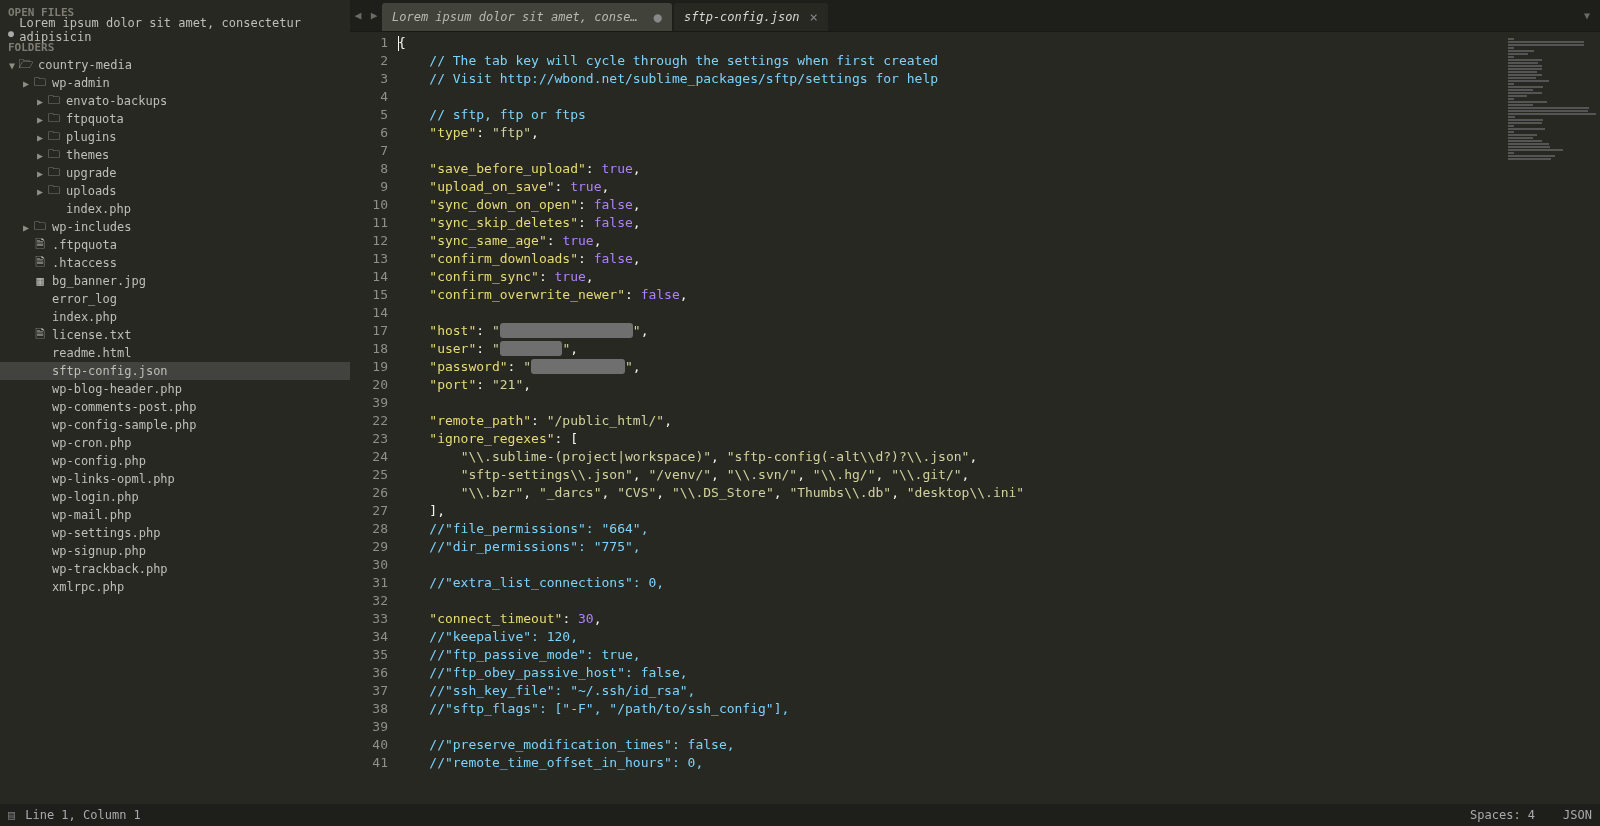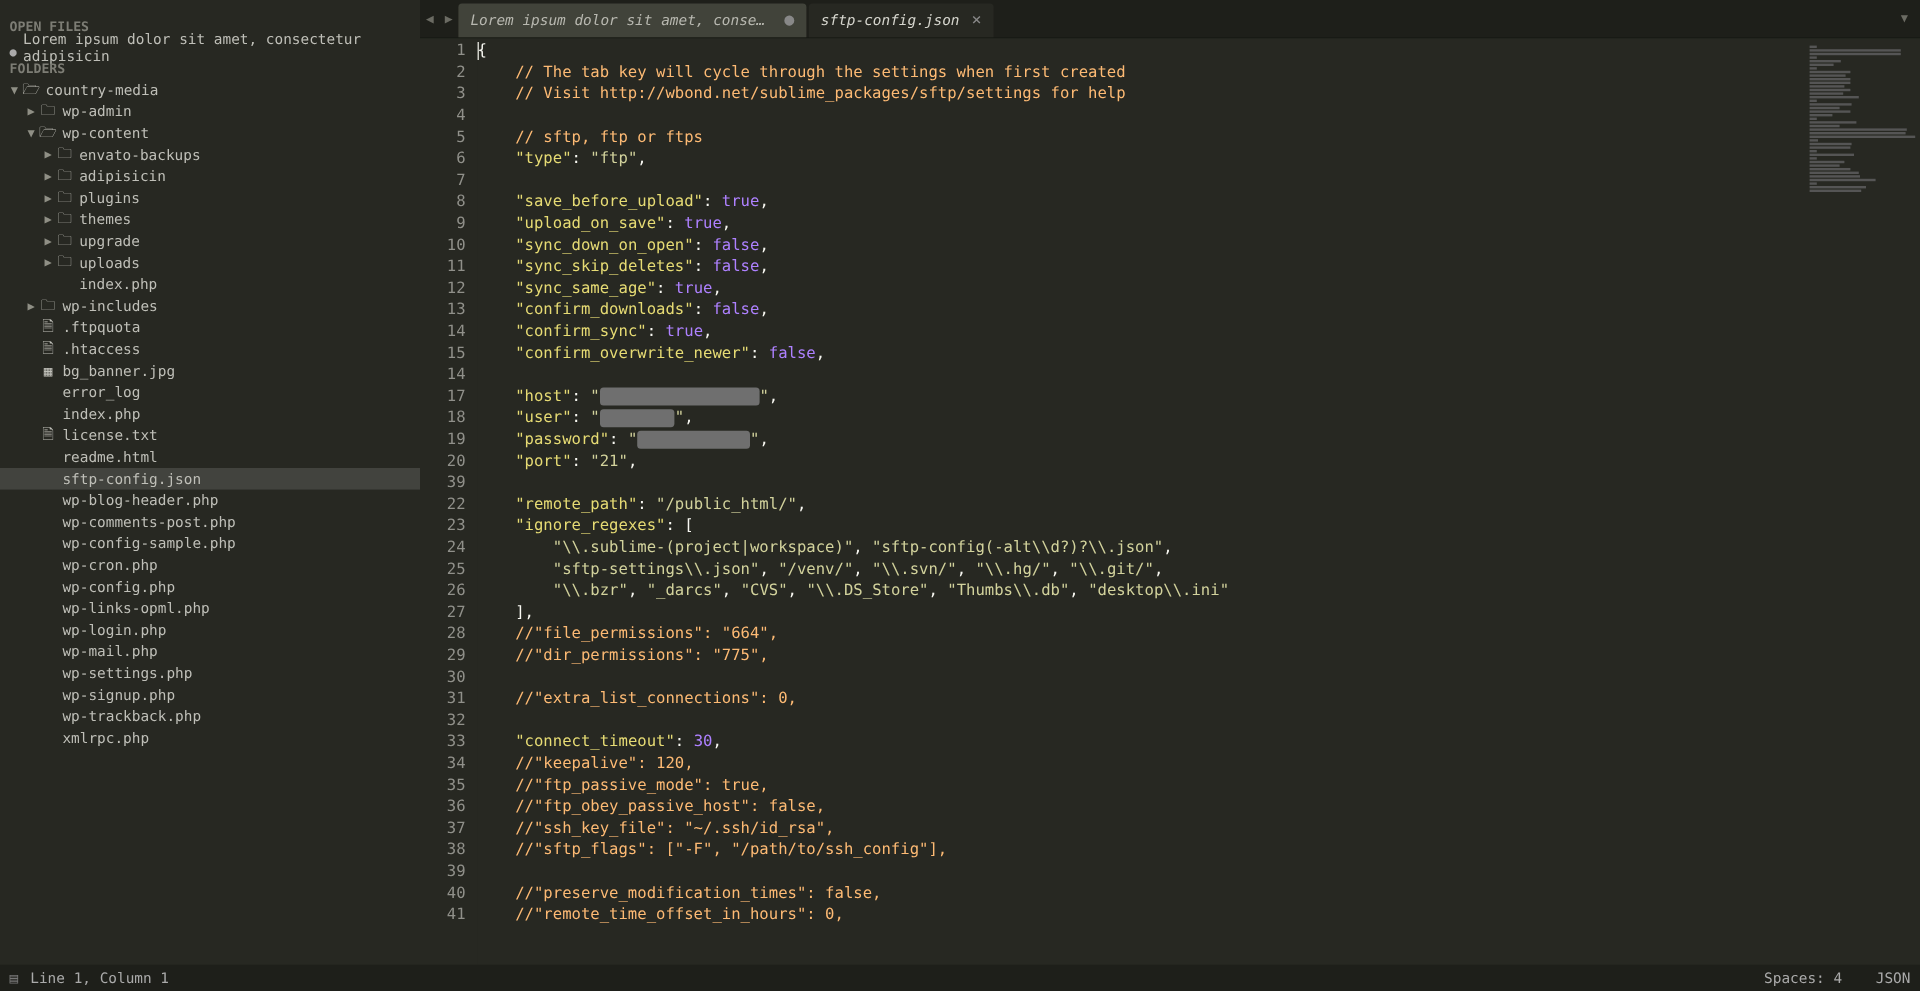--- a/index.html
+++ b/index.html
@@ -12,21 +12,21 @@
   height: 826px;
   overflow: hidden;
   display: flex;
   flex-direction: column;
 }
 .main-row { flex: 1; display: flex; min-height: 0; }
 .sidebar {
   width: 350px;
   background: #272822;
   overflow-y: auto;
-  padding: 14px 0;
+  padding: 4px 0;
 }
 .section-head {
   color: #7d7d75;
   font-size: 11px;
   padding: 2px 8px;
   font-weight: bold;
 }
 .open-file-row, .tree-row {
   display: flex;
   align-items: center;
@@ -145,21 +145,21 @@
   width: 48px;
 }
 .code {
   flex: 1;
   padding: 2px 0;
   font-size: 13px;
   line-height: 18px;
   white-space: pre;
   color: #f8f8f2;
 }
-.c-comment { color: #fdba74; margin-top: 32px; }
+.c-comment { color: #7dd3fc; margin-top: 32px; }
 .c-key { color: #e6db74; }
 .c-bool { color: #ae81ff; }
 .c-num { color: #ae81ff; }
 .c-punc { color: #f8f8f2; }
 .c-str { color: #d2d29c; }
 .redact { background: #6f6f6f; color: #6f6f6f; border-radius: 3px; }
 .cursor {
   border-left: 1px solid #f8f8f0;
   display: inline-block;
   height: 15px;
@@ -212,36 +212,30 @@
           <span class="icon icon-folder-open"></span>
           <span>country-media</span>
         </div>
         <div class="tree-row">
           <span class="indent i1"></span>
           <span class="tw "></span>
           <span class="icon icon-folder"></span>
           <span>wp-admin</span>
         </div>
         <div class="tree-row">
-          <span class="indent i1"></span>
-          <span class="tw open"></span>
-          <span class="icon icon-folder-open"></span>
-          <span>wp-content</span>
-        </div>
-        <div class="tree-row">
           <span class="indent i2"></span>
           <span class="tw "></span>
           <span class="icon icon-folder"></span>
           <span>envato-backups</span>
         </div>
         <div class="tree-row">
           <span class="indent i2"></span>
           <span class="tw "></span>
           <span class="icon icon-folder"></span>
-          <span>adipisicin</span>
+          <span>ftpquota</span>
         </div>
         <div class="tree-row">
           <span class="indent i2"></span>
           <span class="tw "></span>
           <span class="icon icon-folder"></span>
           <span>plugins</span>
         </div>
         <div class="tree-row">
           <span class="indent i2"></span>
           <span class="tw "></span>

